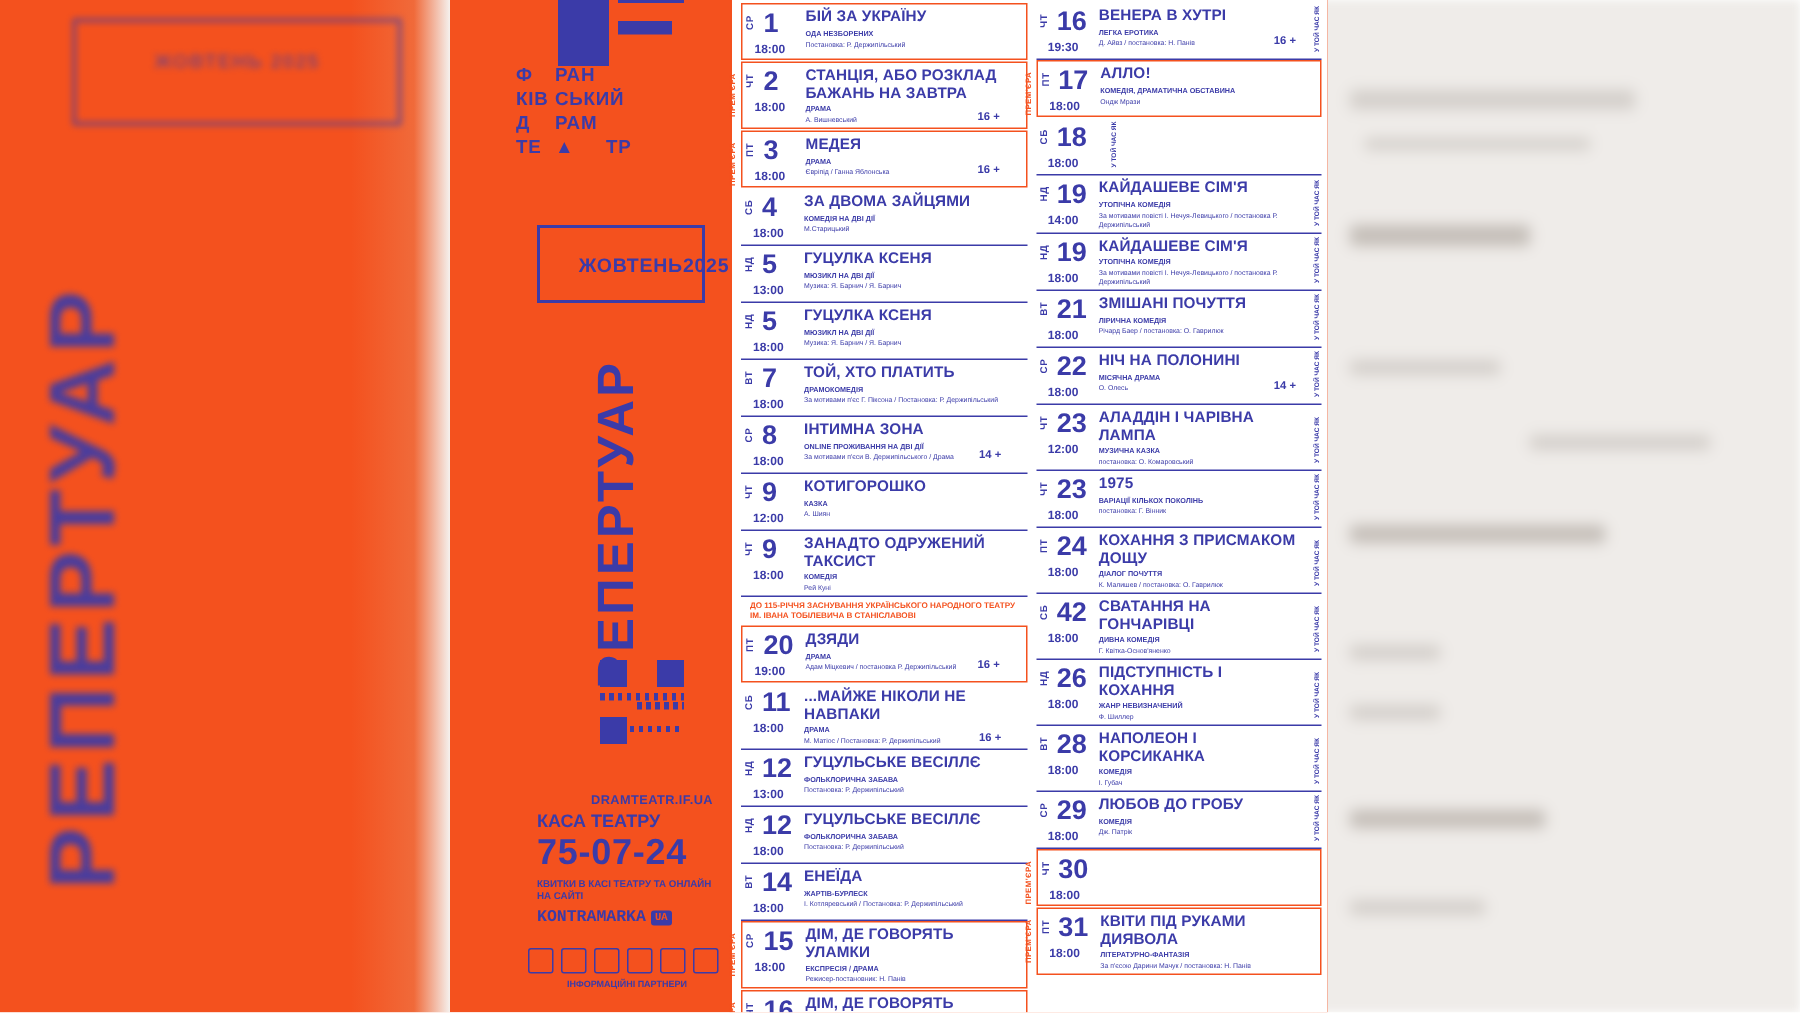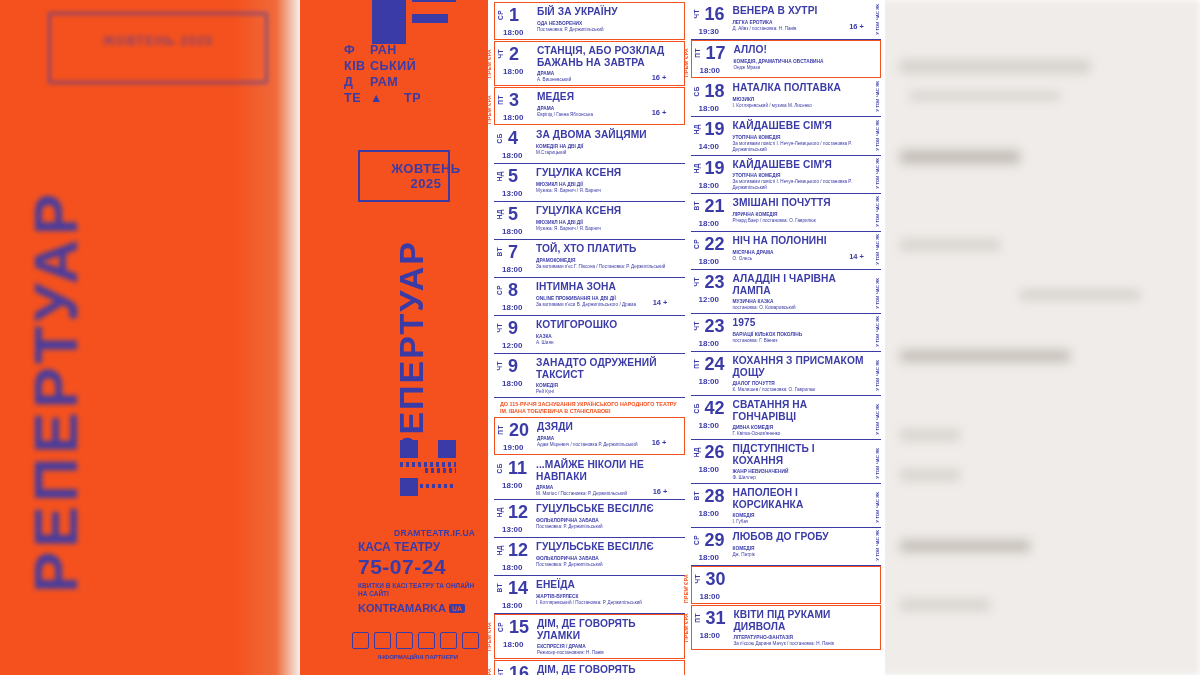--- a/index.html
+++ b/index.html
@@ -77,24 +77,24 @@
     position: absolute; left: 4px; top: 42px; width: 140px;
     color: #3b3ba8; font-weight: 800; font-size: 12.5px; line-height: 16px;
     letter-spacing: .5px;
   }
   .logo-words .row { display: flex; }
   .logo-words .c1 { width: 26px; }
   .logo-words .c2 { width: 34px; }
   .logo-words .c3 { width: 60px; }
 
   .month-box {
-    position: absolute; left: 18px; top: 150px; width: 92px; height: 52px;
+    position: absolute; left: 18px; top: 150px; width: 112px; height: 52px;
     border: 2.5px solid #3b3ba8;
     color: #3b3ba8; font-weight: 800; font-size: 13px;
-    display: flex; flex-direction: column; align-items: center; justify-content: center;
+    display: flex; flex-direction: row; align-items: center; justify-content: center;
     line-height: 15px; letter-spacing: .5px; padding-left: 44px;
   }
 
   .repertuar {
     position: absolute; left: 52px; top: 240px;
     writing-mode: vertical-rl; transform: rotate(180deg);
     color: #3b3ba8; font-weight: 900; font-size: 34px; letter-spacing: 2px;
   }
 
   .qr {
@@ -111,25 +111,25 @@
       repeating-linear-gradient(90deg,#3b3ba8 0 3px,#f4511e 3px 6px) 20px 44px/36px 4px no-repeat,
       #f4511e;
   }
 
   .contact {
     position: absolute; left: 18px; top: 528px; width: 126px;
     color: #3b3ba8; font-weight: 700;
   }
   .contact .site { font-size: 8.5px; letter-spacing: .3px; padding-left: 36px; }
   .contact .kasa { font-size: 12px; font-weight: 800; margin-top: 2px; }
-  .contact .phone { font-size: 21px; font-weight: 900; letter-spacing: .5px; margin-top: 1px; }
+  .contact .phone { font-size: 24px; font-weight: 900; letter-spacing: .5px; margin-top: 1px; }
   .contact .note { font-size: 6.5px; font-weight: 700; margin-top: 3px; line-height: 8px; }
   .kontramarka {
     margin-top: 4px; display: flex; align-items: center; gap: 3px;
-    font-size: 11px; font-weight: 900; color: #3b3ba8;
+    font-size: 11px; font-weight: 900; color: #3b3ba8; font-family: Liberation Mono, monospace;
   }
   .kontramarka .badge {
     background: #3b3ba8; color: #f4511e; font-size: 7px; padding: 1px 3px; border-radius: 2px;
   }
 
   .partners {
     position: absolute; left: 12px; top: 632px; width: 132px;
     display: flex; gap: 5px; align-items: flex-end;
   }
   .plogo {
@@ -639,25 +639,20 @@
               <span></span>
             </div>
         </div>
 
         <div class="ev">
           <div class="datecell">
             <div class="dow">СБ</div>
             <div class="daynum">18</div>
             <div class="time">18:00</div>
           </div>
-          <div class="info">
-            <div class="title">НАТАЛКА ПОЛТАВКА</div>
-            <div class="genre">МЮЗИКЛ</div>
-            <div class="author">І. Котляревський / музика М. Лисенко</div>
-          </div>
           <div class="sideinfo">
               <span>У ТОЙ ЧАС ЯК</span>
             </div>
         </div>
 
         <div class="ev">
           <div class="datecell">
             <div class="dow">НД</div>
             <div class="daynum">19</div>
             <div class="time">14:00</div>

